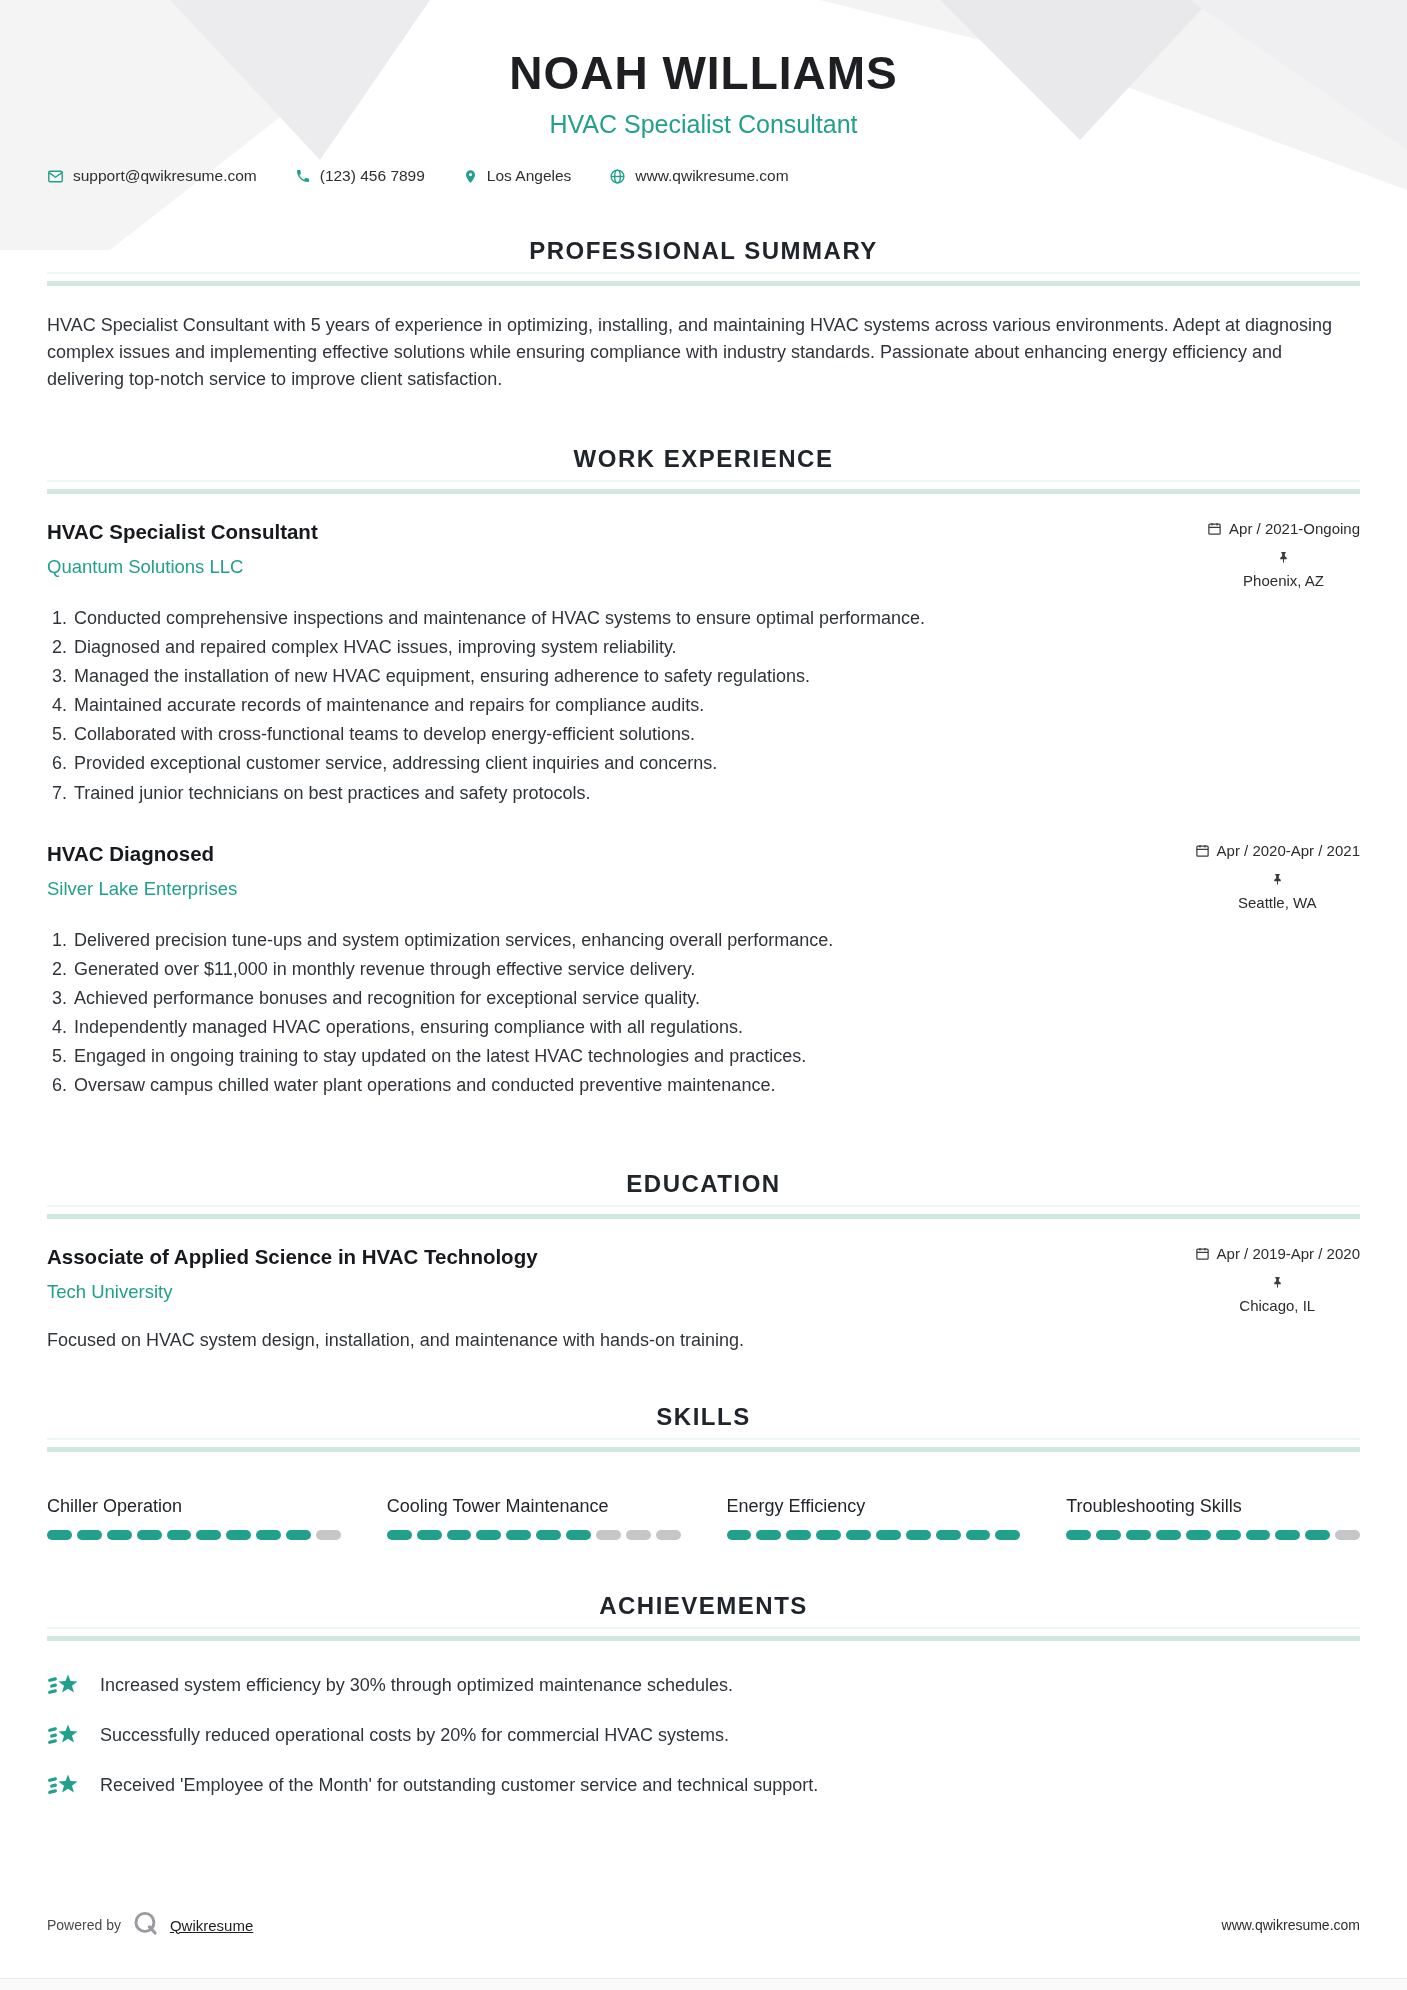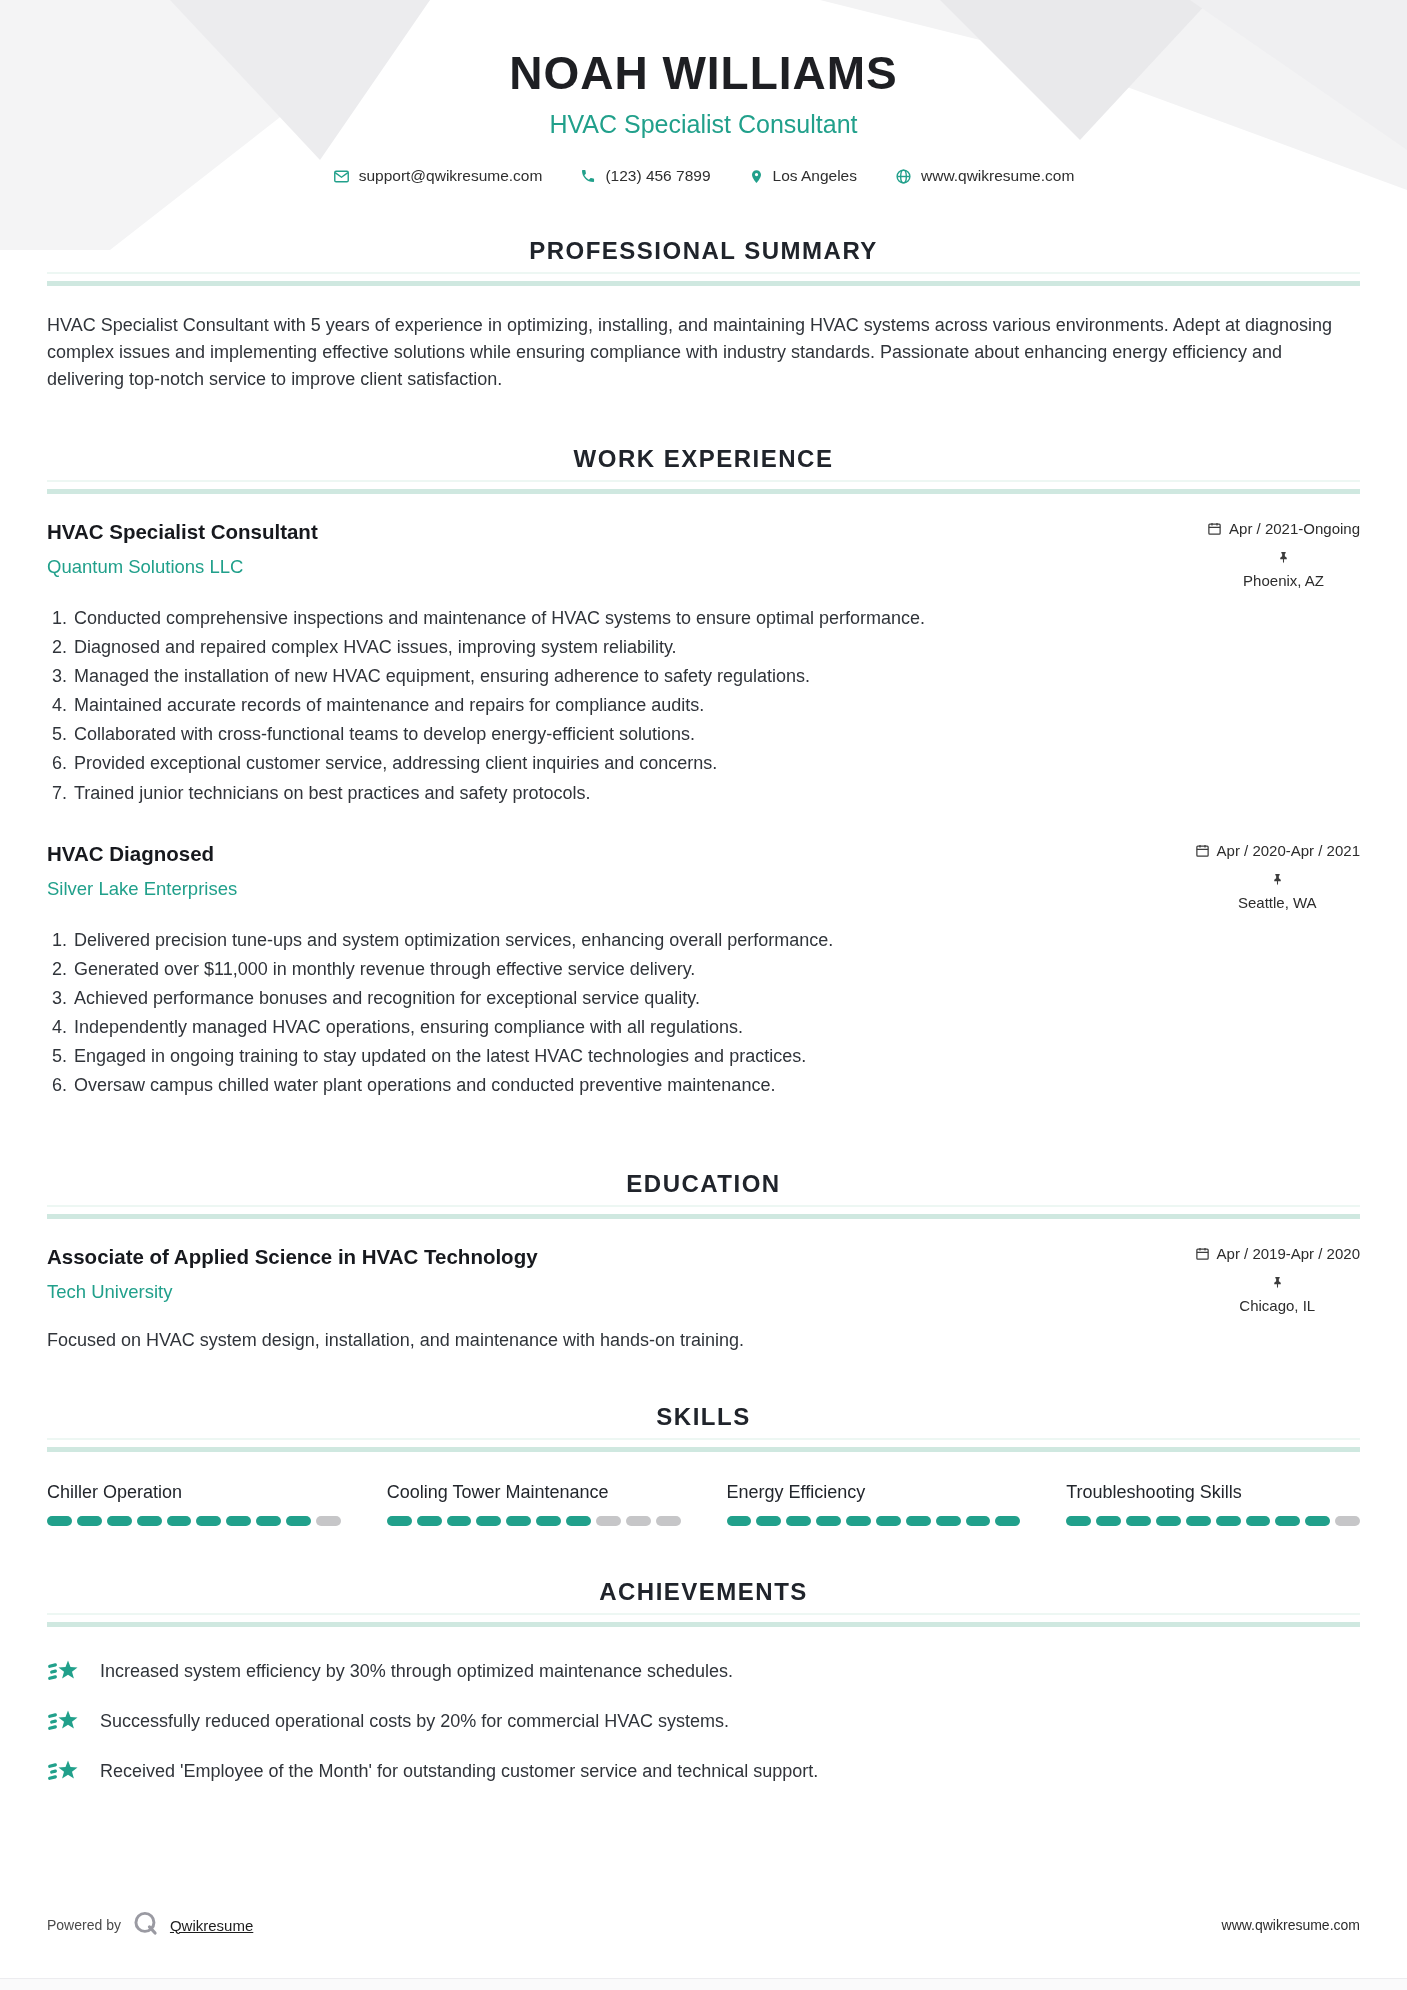--- a/index.html
+++ b/index.html
@@ -12,41 +12,41 @@
   html,body{margin:0;padding:0;background:#fff;}
   body{
     width:1407px;min-height:1990px;position:relative;overflow:hidden;
     font-family:"Liberation Sans", sans-serif;color:var(--text);
     display:flex;flex-direction:column;
   }
   .header-bg{position:absolute;top:0;left:0;width:1407px;height:250px;z-index:0;}
   .content{position:relative;z-index:1;padding:0 47px;}
   .name{margin-top:46px;text-align:center;font-size:46px;font-weight:800;letter-spacing:1px;color:#1e1f23;}
   .role{margin-top:10px;text-align:center;font-size:25px;font-weight:500;color:var(--accent);}
-  .contact-row{margin-top:28px;display:flex;justify-content:center;align-items:center;gap:38px;font-size:15.5px;color:#2e2e2e;}
+  .contact-row{margin-top:28px;display:flex;justify-content:flex-start;align-items:center;gap:38px;font-size:15.5px;color:#2e2e2e;}
   .contact-item{display:flex;align-items:center;gap:9px;}
   .contact-item svg{display:block;}
   .section{margin-top:52px;}
   .section-title{text-align:center;font-size:24px;font-weight:700;letter-spacing:1.5px;color:#20242b;}
   .section-divider{height:5px;background:var(--divider);margin-top:16px;position:relative;}
   .section-divider::before{content:'';position:absolute;top:-9px;left:0;right:0;height:2px;background:#edf7f3;}
   .summary-text{margin-top:26px;font-size:18px;line-height:1.5;color:var(--text);}
   .job{margin-top:26px;}
   .job + .job{margin-top:36px;}
   .entry-header{display:flex;justify-content:space-between;align-items:flex-start;}
   .entry-role{font-size:20.5px;font-weight:700;color:#17191e;}
   .entry-company{margin-top:12px;font-size:18.5px;color:var(--accent);}
   .entry-meta{text-align:right;font-size:15px;color:#2c2c2c;flex-shrink:0;}
   .meta-row{display:flex;justify-content:flex-end;align-items:center;gap:7px;}
   .meta-row + .meta-row{margin-top:13px;flex-direction:column;}
   .meta-row svg{display:block;}
   ol.bullets{margin:16px 0 0 0;padding-left:25px;font-size:18px;line-height:1.45;color:var(--text);}
   ol.bullets li{margin-bottom:3px;padding-left:2px;}
   .edu-desc{margin-top:16px;font-size:18px;color:var(--text);}
-  .skills-grid{margin-top:30px;display:grid;grid-template-columns:repeat(4,1fr);gap:46px;}
+  .skills-grid{margin-top:44px;display:grid;grid-template-columns:repeat(4,1fr);gap:46px;}
   .skill-label{font-size:18px;color:#22262c;}
   .skill-bar{display:flex;gap:5px;margin-top:13px;}
   .seg{flex:1;height:10px;border-radius:5px;background:var(--skill-empty);}
   .seg.filled{background:var(--accent);}
   .ach-list{margin-top:30px;}
   .ach-row{display:flex;align-items:center;gap:20px;margin-bottom:21px;font-size:18px;color:var(--text);}
   .ach-icon{display:flex;align-items:center;}
   .footer{margin-top:auto;padding:0 47px;display:flex;justify-content:space-between;align-items:center;position:relative;z-index:1;margin-bottom:38px;}
   .powered{display:flex;align-items:center;gap:11px;font-size:14px;color:#4a4a4a;}
   .brand-link{font-size:15px;color:#1d1d1d;text-decoration:underline;font-weight:500;cursor:pointer;}

